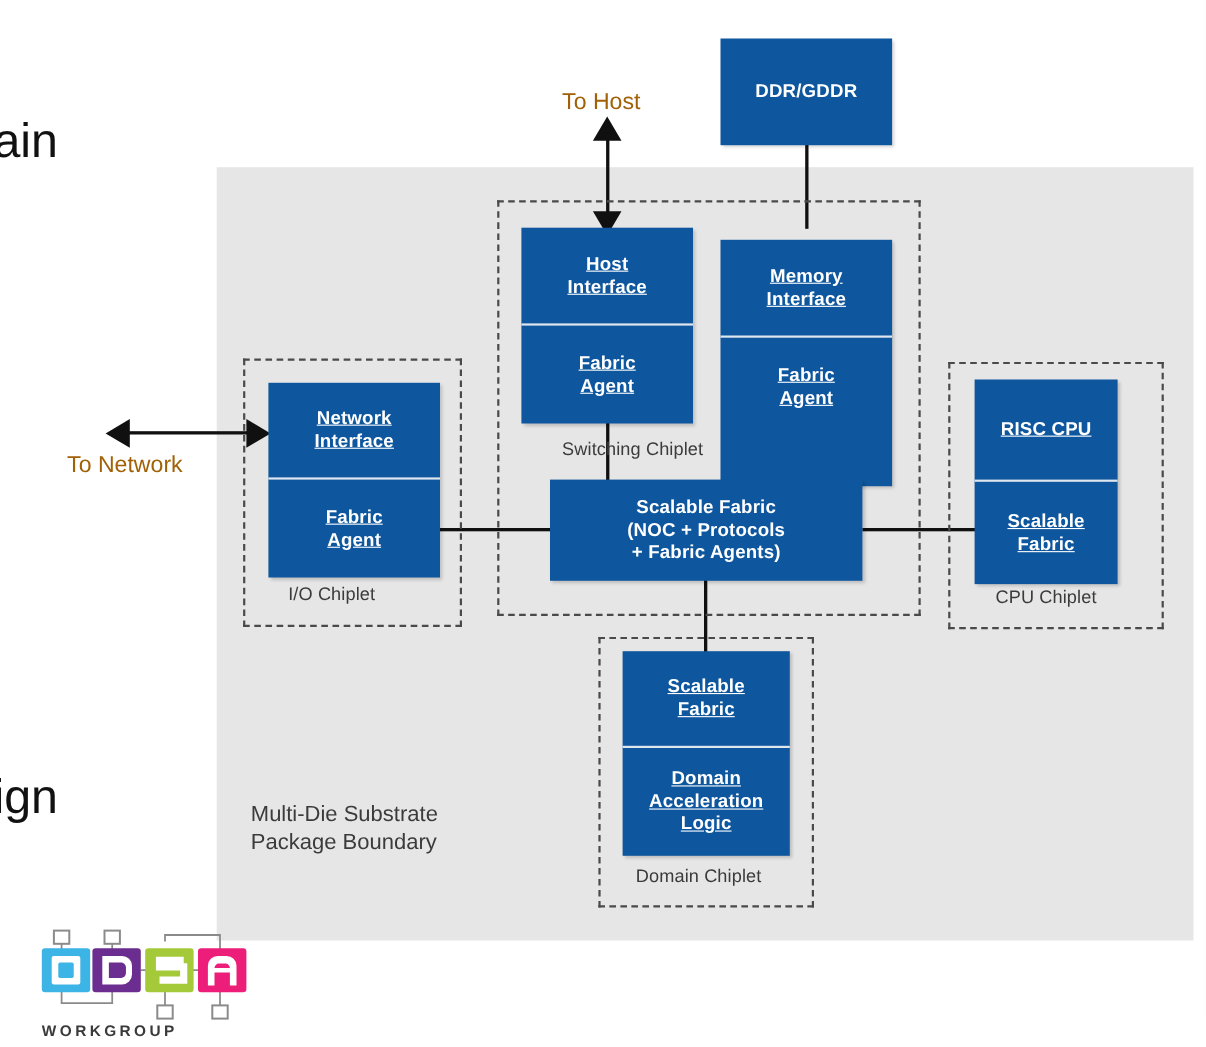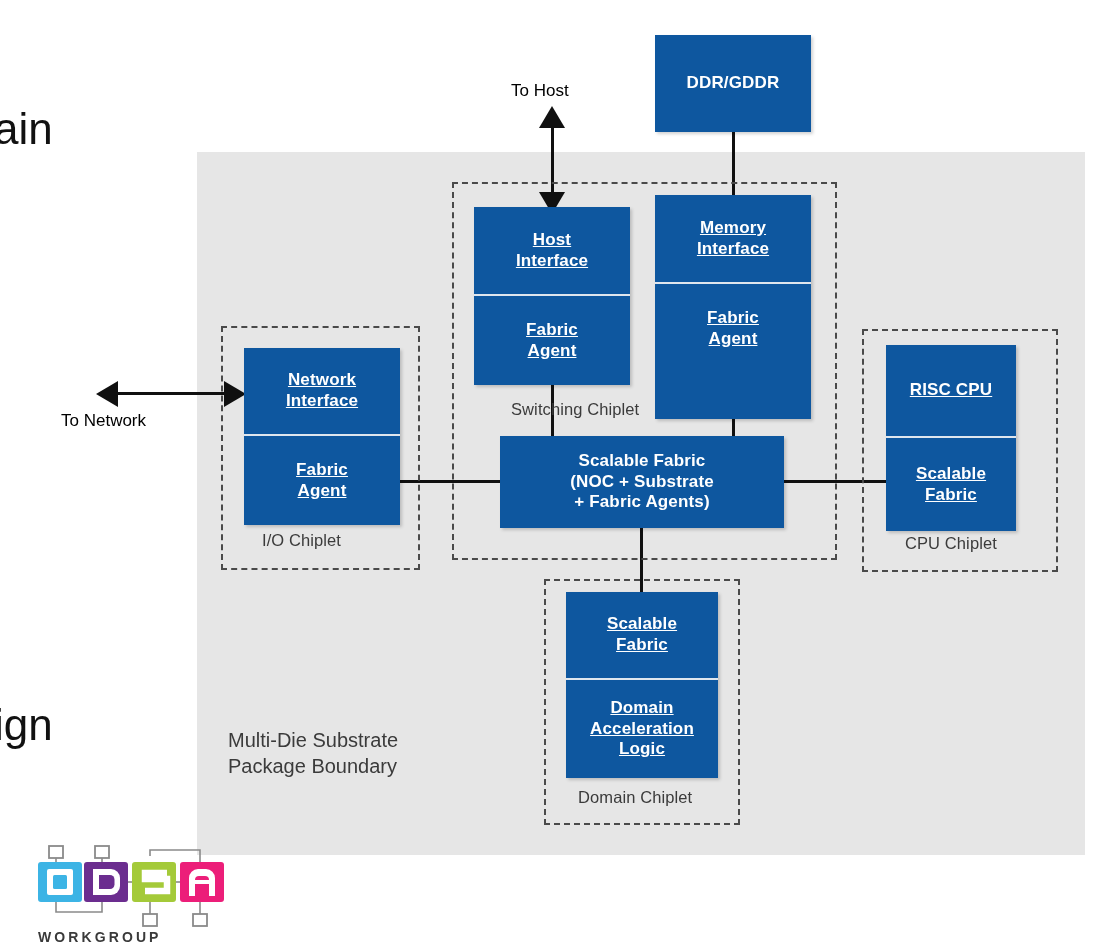--- a/index.html
+++ b/index.html
@@ -115,22 +115,22 @@
   }
   .arrow-right {
     border-top: 13px solid transparent;
     border-bottom: 13px solid transparent;
     border-left: 22px solid #101010;
   }
 
   
   .edge-label {
     position: absolute;
-    font-size: 17px;
-    color: #000000;
+    font-size: 21px;
+    color: #a16207;
     white-space: nowrap;
     font-family: "Liberation Sans", sans-serif;
   }
   .boundary-caption {
     position: absolute;
     font-size: 20px;
     color: #3b3b3b;
     line-height: 1.28;
     font-family: "Liberation Sans", sans-serif;
   }
@@ -215,21 +215,21 @@
       </span>
     </div>
     <div class="half" style="height:89px;">
       <span>
         <span>Fabric</span><br>
         <span>Agent</span>
       </span>
     </div>
   </div>
 
-  <div class="blk stacked" style="left:655px; top:195px; width:156px; height:224px;">
+  <div class="blk stacked" style="left:655px; top:218px; width:156px; height:224px;">
     <div class="half top" style="height:89px;">
       <span>
         <span>Memory</span><br>
         <span>Interface</span>
       </span>
     </div>
     <div class="half" style="height:89px;">
       <span>
         <span>Fabric</span><br>
         <span>Agent</span>
@@ -248,21 +248,21 @@
       <span>
         <span>Fabric</span><br>
         <span>Agent</span>
       </span>
     </div>
   </div>
 
   <div class="blk" style="left:500px; top:436px; width:284px; height:92px;">
     <span>
       <span>Scalable Fabric</span><br>
-      <span>(NOC + Substrate</span><br>
+      <span>(NOC + Protocols</span><br>
       <span>+ Fabric Agents)</span>
     </span>
   </div>
 
   <div class="blk stacked" style="left:886px; top:345px; width:130px; height:186px;">
     <div class="half top" style="height:93px;">
       <span>RISC CPU</span>
     </div>
     <div class="half" style="height:93px;">
       <span>

